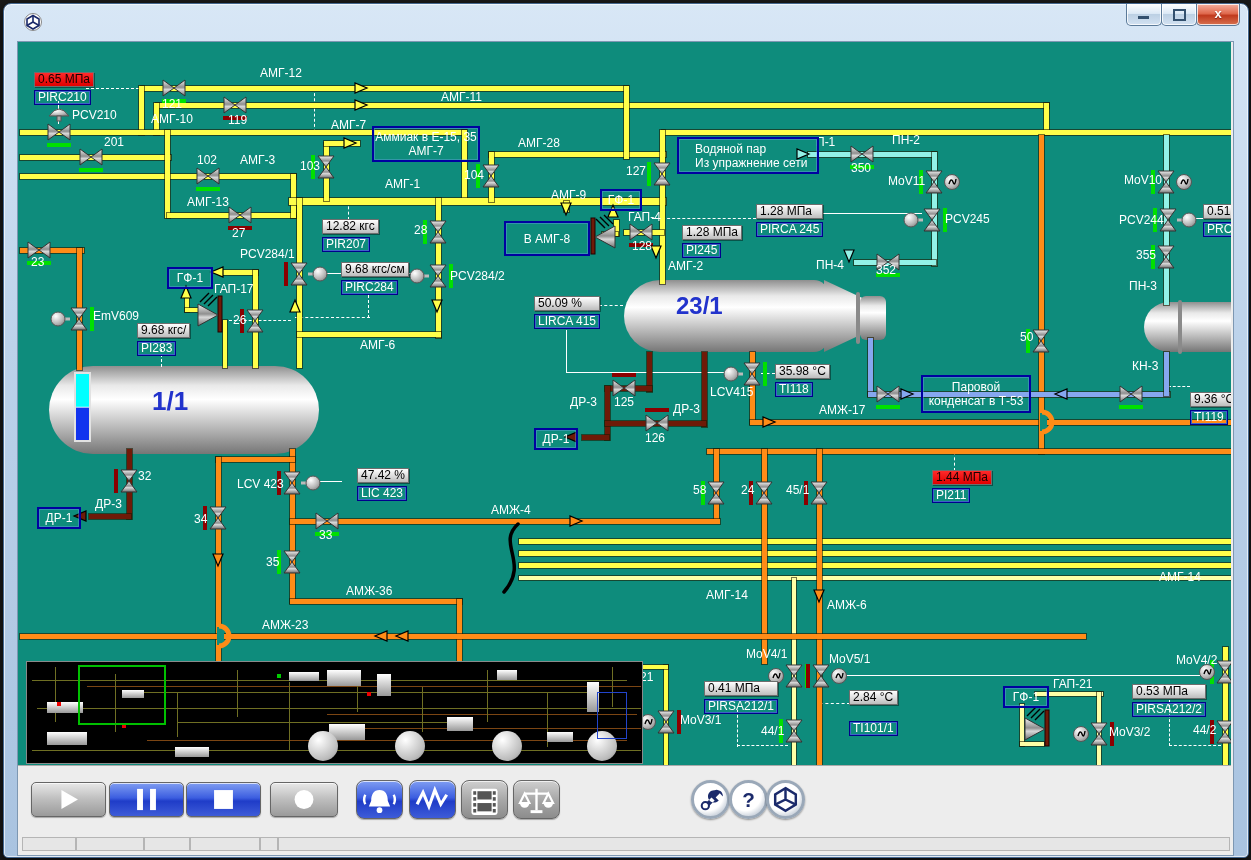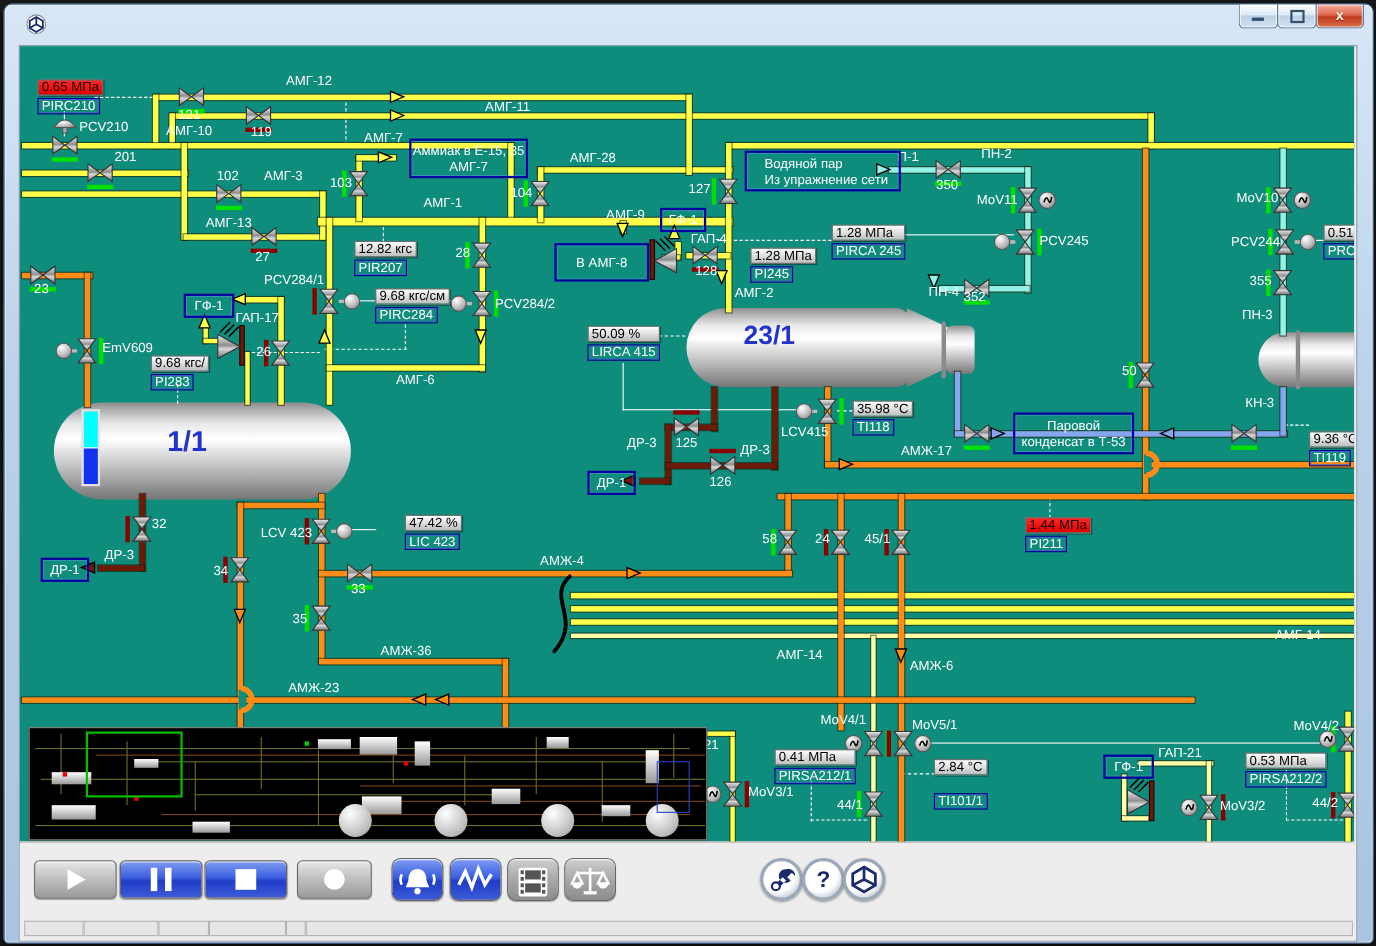--- a/index.html
+++ b/index.html
@@ -632,21 +632,21 @@
       <div class="lbl" style="left: 500px; top: 94px; z-index: 6;">АМГ-28</div>
       <div class="lbl" style="left: 533px; top: 146px; z-index: 6;">АМГ-9</div>
       <div class="lbl" style="left: 610px; top: 168px; z-index: 6;">ГАП-4</div>
       <div class="lbl" style="left: 608px; top: 122px; z-index: 6;">127</div>
       <div class="lbl" style="left: 614px; top: 197px; z-index: 6;">128</div>
       <div class="lbl" style="left: 650px; top: 217px; z-index: 6;">АМГ-2</div>
       <div class="lbl" style="left: 798px; top: 93px; z-index: 6;">П-1</div>
       <div class="lbl" style="left: 833px; top: 119px; z-index: 6;">350</div>
       <div class="lbl" style="left: 874px; top: 91px; z-index: 6;">ПН-2</div>
       <div class="lbl" style="left: 870px; top: 132px; z-index: 6;">MoV11</div>
-      <div class="lbl" style="left: 798px; top: 216px; z-index: 6; margin-left: 28px;">ПН-4</div>
+      <div class="lbl" style="left: 798px; top: 216px; z-index: 6;">ПН-4</div>
       <div class="lbl" style="left: 858px; top: 221px; z-index: 6;">352</div>
       <div class="lbl" style="left: 1106px; top: 131px; z-index: 6;">MoV10</div>
       <div class="lbl" style="left: 1101px; top: 171px; z-index: 6;">PCV244</div>
       <div class="lbl" style="left: 1118px; top: 206px; z-index: 6;">355</div>
       <div class="lbl" style="left: 1111px; top: 237px; z-index: 6;">ПН-3</div>
       <div class="lbl" style="left: 927px; top: 170px; z-index: 6;">PCV245</div>
       <div class="lbl" style="left: 54px; top: 66px; z-index: 6;">PCV210</div>
       <div class="lbl" style="left: 222px; top: 205px; z-index: 6;">PCV284/1</div>
       <div class="lbl" style="left: 432px; top: 227px; z-index: 6;">PCV284/2</div>
       <div class="lbl" style="left: 196px; top: 240px; z-index: 6;">ГАП-17</div>
@@ -689,21 +689,21 @@
       <div class="" style="position: absolute; left: 16px; top: 30px; z-index: 6;"><div class="val alarm" style="position: relative;">0.65 МПа</div><div class="tagbox" style="position: relative; margin-top: 1px; display: inline-block;">PIRC210</div></div>
       <div class="" style="position: absolute; left: 304px; top: 177px; z-index: 6;"><div class="val" style="position: relative;">12.82 кгс</div><div class="tagbox" style="position: relative; margin-top: 1px; display: inline-block;">PIR207</div></div>
       <div class="" style="position: absolute; left: 323px; top: 220px; z-index: 6;"><div class="val" style="position: relative;">9.68 кгс/см</div><div class="tagbox" style="position: relative; margin-top: 1px; display: inline-block;">PIRC284</div></div>
       <div class="" style="position: absolute; left: 119px; top: 281px; z-index: 6;"><div class="val" style="position: relative;">9.68 кгс/</div><div class="tagbox" style="position: relative; margin-top: 1px; display: inline-block;">PI283</div></div>
       <div class="" style="position: absolute; left: 664px; top: 183px; z-index: 6;"><div class="val" style="position: relative;">1.28 МПа</div><div class="tagbox" style="position: relative; margin-top: 1px; display: inline-block;">PI245</div></div>
       <div class="" style="position: absolute; left: 738px; top: 162px; z-index: 6;"><div class="val" style="position: relative;">1.28 МПа</div><div class="tagbox" style="position: relative; margin-top: 1px; display: inline-block;">PIRCA 245</div></div>
       <div class="" style="position: absolute; left: 1185px; top: 162px; z-index: 6;"><div class="val" style="position: relative;">0.51 М</div><div class="tagbox" style="position: relative; margin-top: 1px; display: inline-block;">PRCSA</div></div>
       <div class="" style="position: absolute; left: 516px; top: 254px; z-index: 6;"><div class="val" style="position: relative;">50.09 %</div><div class="tagbox" style="position: relative; margin-top: 1px; display: inline-block;">LIRCA 415</div></div>
       <div class="" style="position: absolute; left: 757px; top: 322px; z-index: 6;"><div class="val" style="position: relative;">35.98 °C</div><div class="tagbox" style="position: relative; margin-top: 1px; display: inline-block;">TI118</div></div>
       <div class="" style="position: absolute; left: 1172px; top: 326px; z-index: 6; margin-top: 24px;"><div class="val" style="position: relative;">9.36 °C</div><div class="tagbox" style="position: relative; margin-top: 1px; display: inline-block;">TI119</div></div>
-      <div class="" style="position: absolute; left: 334px; top: 426px; z-index: 6; padding-left: 16px;"><div class="val" style="position: relative;">47.42 %</div><div class="tagbox" style="position: relative; margin-top: 1px; display: inline-block;">LIC 423</div></div>
+      <div class="" style="position: absolute; left: 323px; top: 426px; z-index: 6; padding-left: 16px;"><div class="val" style="position: relative;">47.42 %</div><div class="tagbox" style="position: relative; margin-top: 1px; display: inline-block;">LIC 423</div></div>
       <div class="" style="position: absolute; left: 914px; top: 428px; z-index: 6;"><div class="val alarm" style="position: relative;">1.44 МПа</div><div class="tagbox" style="position: relative; margin-top: 1px; display: inline-block;">PI211</div></div>
       <div class="" style="position: absolute; left: 686px; top: 639px; z-index: 6;"><div class="val" style="position: relative;">0.41 МПа</div><div class="tagbox" style="position: relative; margin-top: 1px; display: inline-block;">PIRSA212/1</div></div>
       <div class="" style="position: absolute; left: 831px; top: 648px; z-index: 6;"><div class="val" style="position: relative;">2.84 °C</div><div class="tagbox" style="position: relative; margin-top: 16px; display: inline-block;">TI101/1</div></div>
       <div class="" style="position: absolute; left: 1114px; top: 642px; z-index: 6;"><div class="val" style="position: relative;">0.53 МПа</div><div class="tagbox" style="position: relative; margin-top: 1px; display: inline-block;">PIRSA212/2</div></div>
       <div class="nbox center" style="left: 354px; top: 84px; width: 104px; height: 32px; z-index: 6;">
         <div>Аммиак в Е-15, 35</div>
         <div>АМГ-7</div>
       </div>
       <div class="nbox center" style="left: 486px; top: 179px; width: 82px; height: 31px; z-index: 6;">
         <div>В АМГ-8</div>

